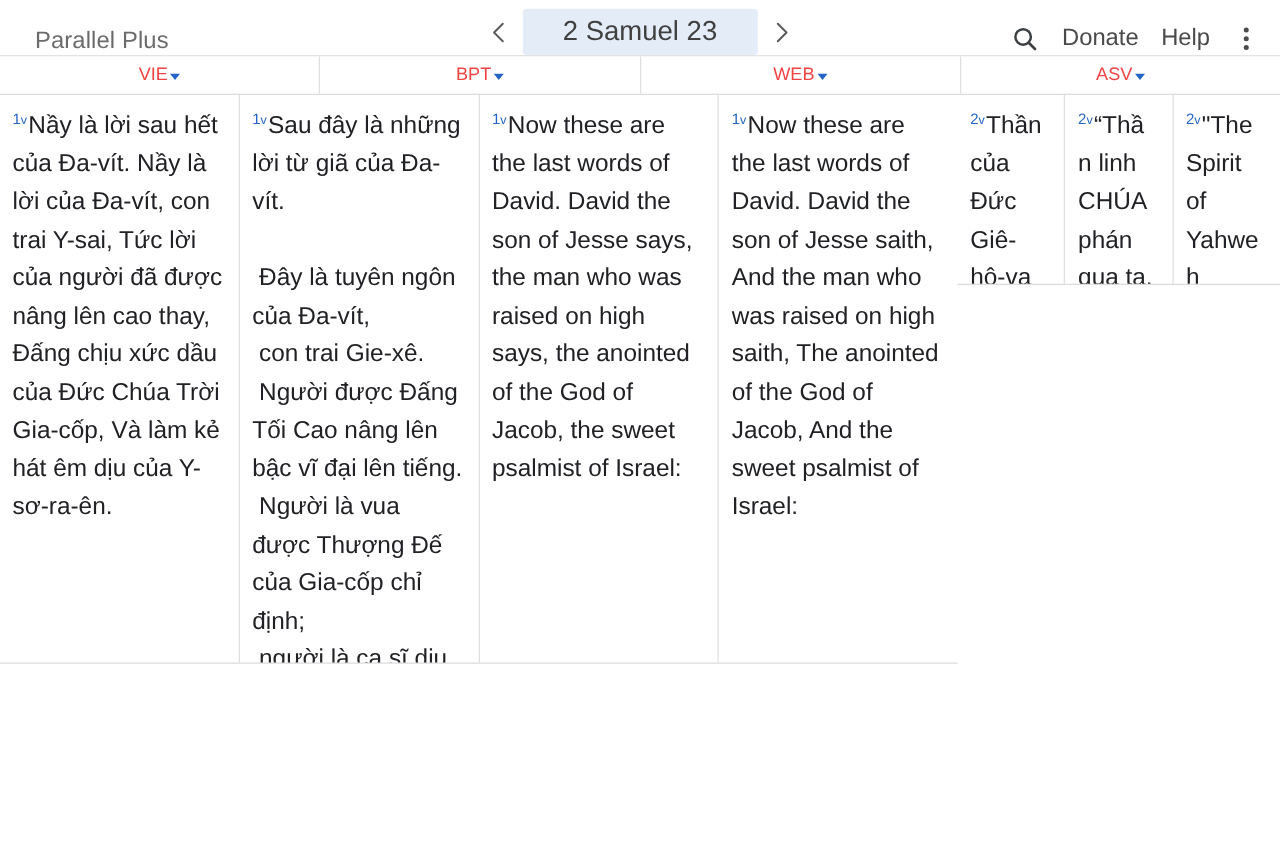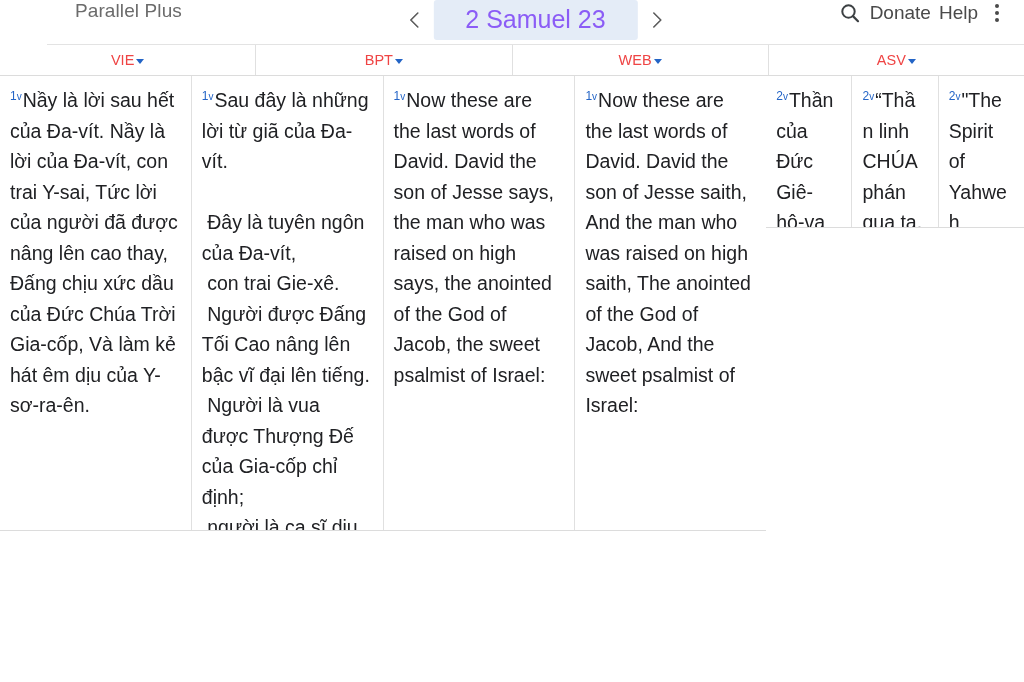--- a/index.html
+++ b/index.html
@@ -16,26 +16,25 @@
     display: flex;
     flex-direction: column;
     background: #ffffff;
   }
 
   
   .topbar {
     height: 45px;
     flex: 0 0 45px;
     display: flex;
-    align-items: flex-start;
+    align-items: flex-end;
     background: #ffffff;
     border-bottom: 1px solid #e3e3e3;
     padding: 0 14px;
     position: relative;
-    margin-left: 47px;
   }
   .app-title {
     font-size: 19px;
     color: #6b6b6b;
     letter-spacing: 0.1px;
     white-space: nowrap;
     margin-left: 14px;
   }
   .nav-center {
     position: absolute;
@@ -50,31 +49,31 @@
     display: flex; align-items: center; justify-content: center;
     color: #5b5b5b;
     font-size: 18px;
     line-height: 1;
     cursor: pointer;
     user-select: none;
   }
   .chev svg { display: block; }
   .ref-pill {
     background: #e4ecf7;
-    color: #8b5cf6;
-    font-size: 25px;
+    color: #404040;
+    font-size: 22px;
     padding: 5px 32px 6px;
     border-radius: 3px;
     white-space: nowrap;
   }
   .topbar-right {
     margin-left: auto;
     display: flex;
     align-items: center;
-    gap: 8px;
+    gap: 18px;
     padding-right: 2px;
   }
   .search-icon { width: 24px; height: 24px; display:block; cursor: pointer; }
   .top-link {
     font-size: 19px;
     color: #4a4a4a;
     white-space: nowrap;
     cursor: pointer;
   }
   .kebab {

